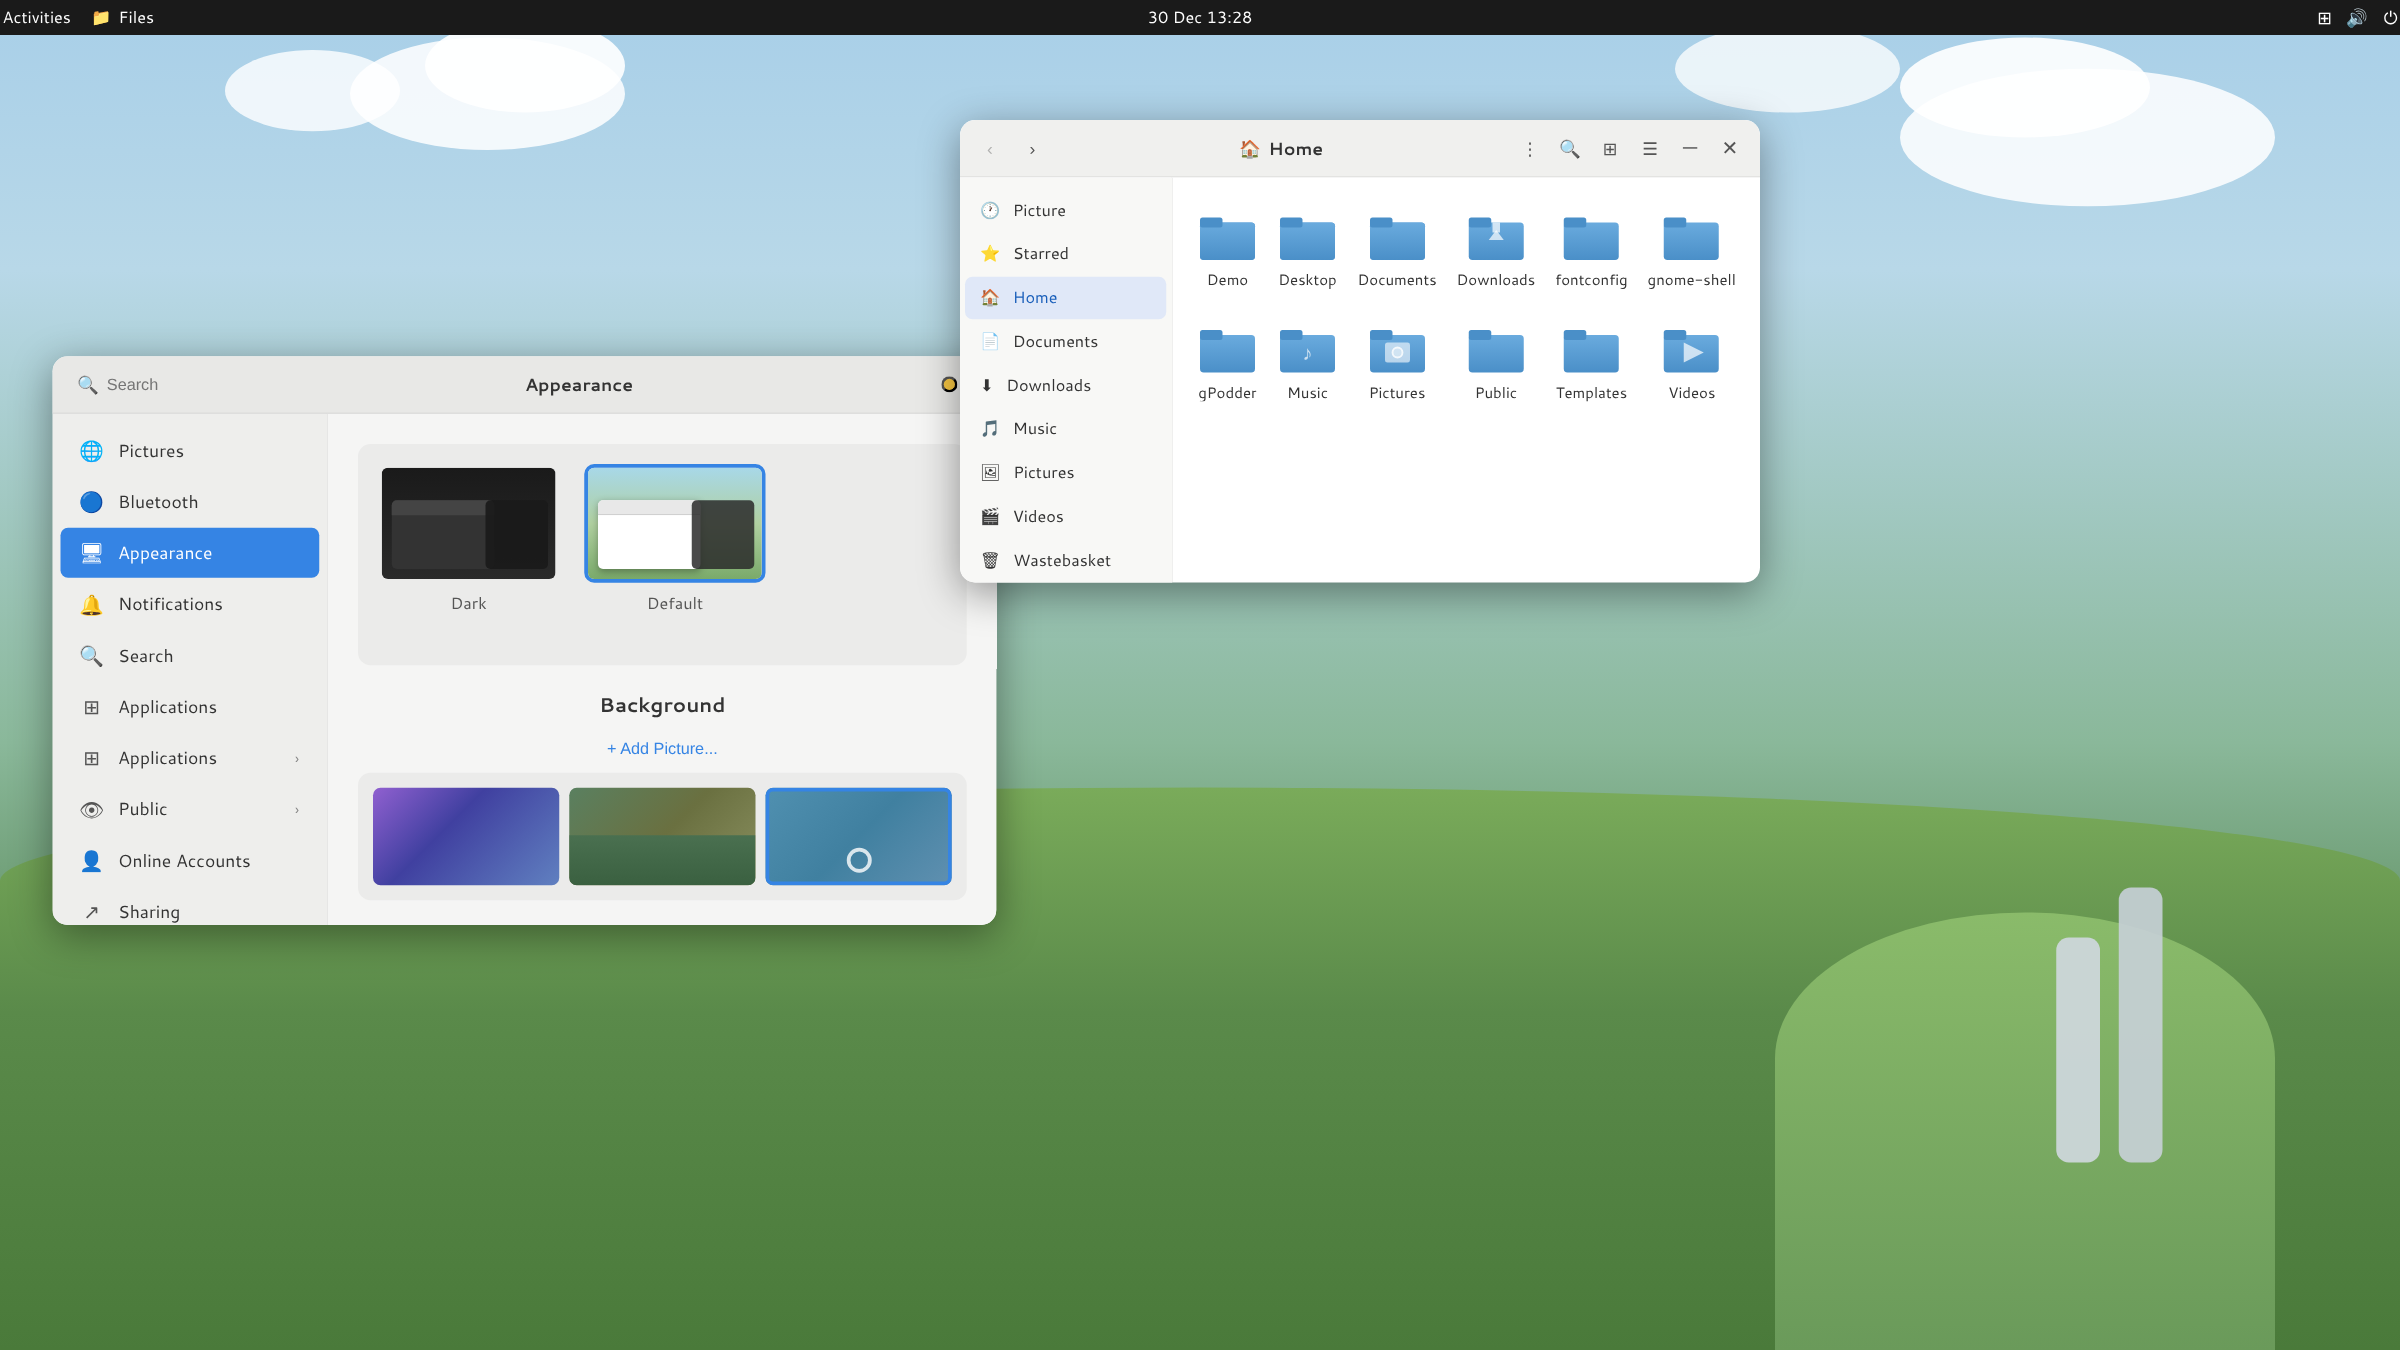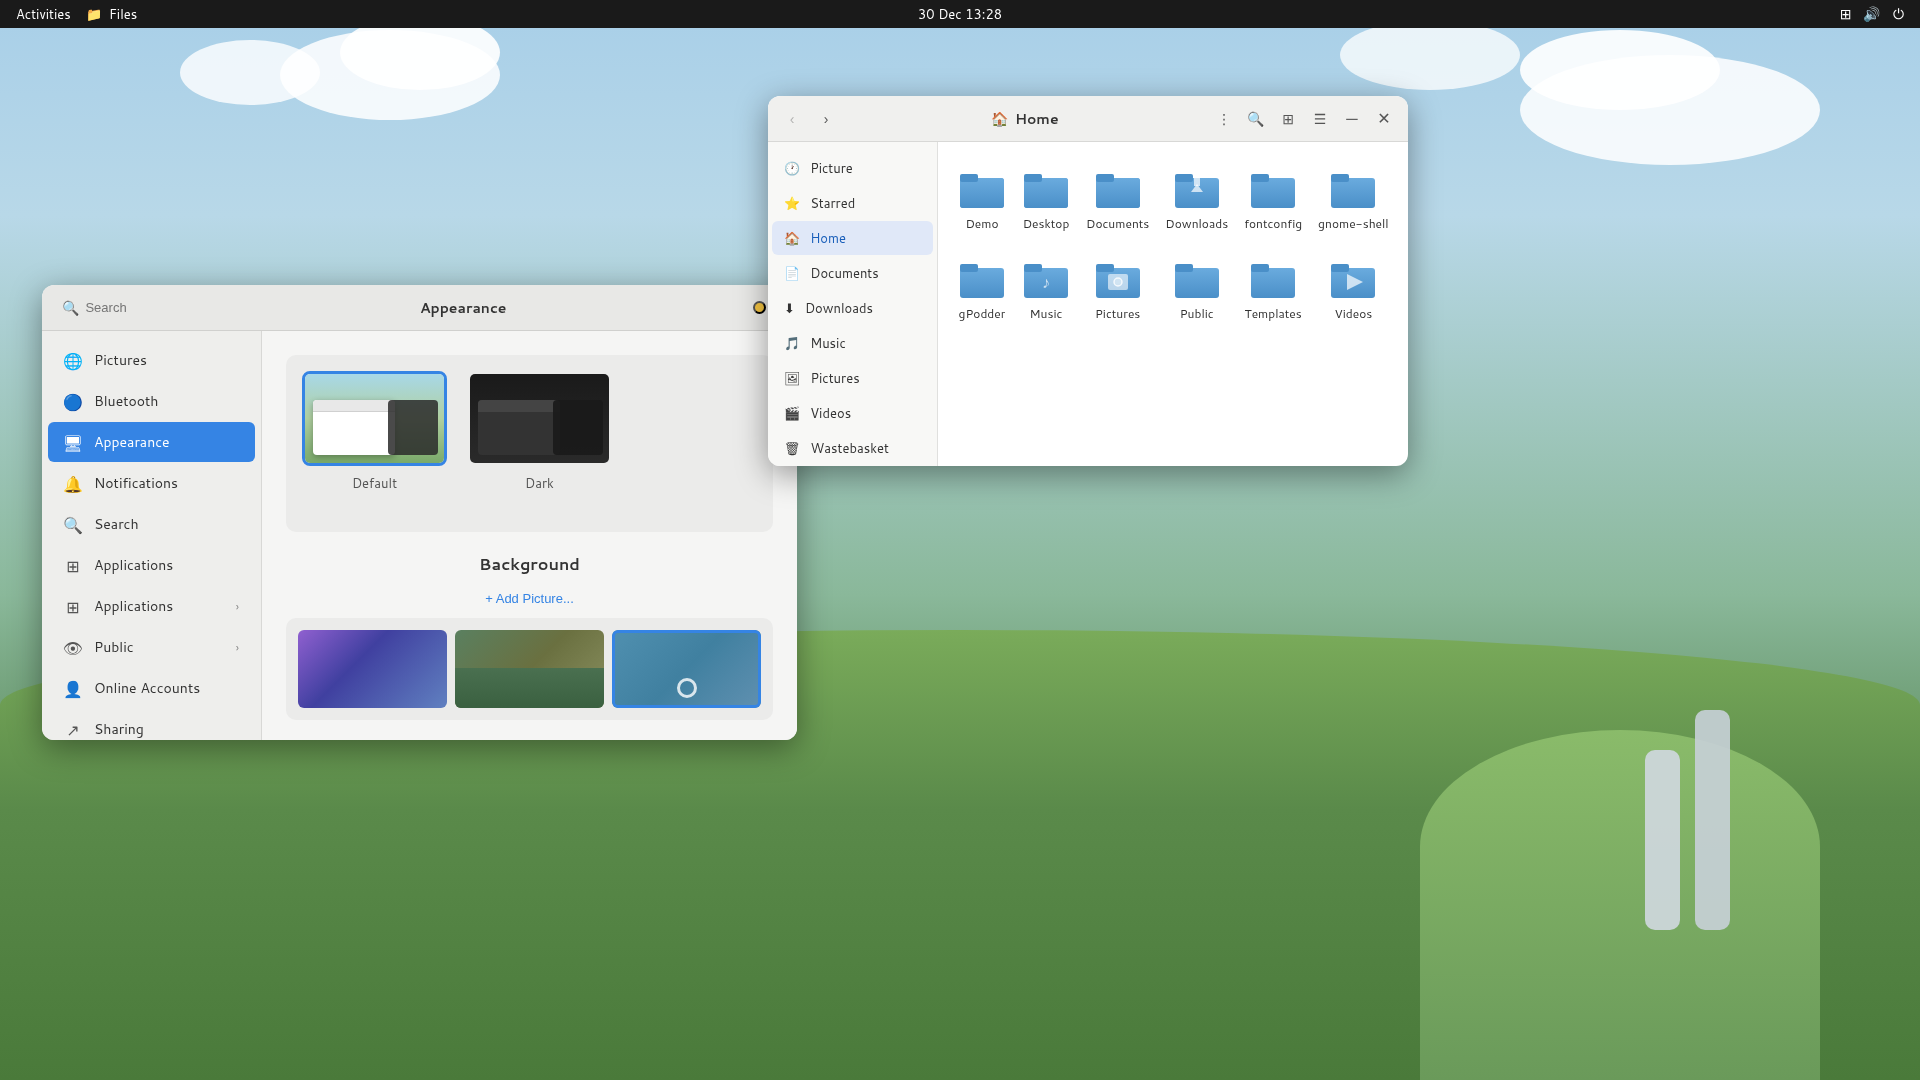--- a/index.html
+++ b/index.html
@@ -26,21 +26,21 @@
 
     
     .topbar {
       position: absolute;
       top: 0; left: 0; right: 0;
       height: 28px;
       background: #1a1a1a;
       display: flex;
       align-items: center;
       justify-content: space-between;
-      padding: 0 16px;
+      padding: 0 2px;
       z-index: 1000;
       color: white;
       font-size: 13px;
     }
     .topbar-left { display: flex; align-items: center; gap: 16px; }
     .topbar-center { position: absolute; left: 50%; transform: translateX(-50%); }
     .topbar-right { display: flex; align-items: center; gap: 12px; }
     .topbar-activities { font-size: 13px; color: white; }
     .topbar-app { display: flex; align-items: center; gap: 6px; color: white; font-size: 13px; }
 
@@ -468,47 +468,47 @@
         <span>Sharing</span>
       </div>
 
     </div>
 
     <div class="settings-content">
 
 
       <div style="background:#ebebea;border-radius:10px;padding:16px;margin-bottom:20px;">
         <div class="style-options">
-
-          <div class="style-option">
-            <div class="style-preview selected">
-
-              <div style="width:100%;height:100%;background:linear-gradient(180deg,#a8d8e8 0%,#b0d0a0 50%,#7aaa6a 100%);position:relative;">
-
-                <div style="position:absolute;bottom:8px;left:8px;width:82px;height:55px;background:white;border-radius:4px;box-shadow:0 2px 6px rgba(0,0,0,0.3);">
-                  <div style="height:12px;background:#e8e8e8;border-radius:4px 4px 0 0;border-bottom:1px solid #d0d0d0;"></div>
-                </div>
-
-                <div style="position:absolute;bottom:8px;right:6px;width:50px;height:55px;background:#2a2a2a;border-radius:4px;opacity:0.85;"></div>
-              </div>
-            </div>
-            <span class="style-label">Default</span>
-          </div>
 
           <div class="style-option">
             <div class="style-preview">
               <div style="width:100%;height:100%;background:linear-gradient(180deg,#1a1a1a 0%,#2a2a2a 100%);position:relative;">
                 <div style="position:absolute;bottom:8px;left:8px;width:82px;height:55px;background:#333;border-radius:4px;">
                   <div style="height:12px;background:#444;border-radius:4px 4px 0 0;"></div>
                 </div>
                 <div style="position:absolute;bottom:8px;right:6px;width:50px;height:55px;background:#1a1a1a;border-radius:4px;opacity:0.9;"></div>
               </div>
             </div>
             <span class="style-label">Dark</span>
           </div>
+
+          <div class="style-option">
+            <div class="style-preview selected">
+
+              <div style="width:100%;height:100%;background:linear-gradient(180deg,#a8d8e8 0%,#b0d0a0 50%,#7aaa6a 100%);position:relative;">
+
+                <div style="position:absolute;bottom:8px;left:8px;width:82px;height:55px;background:white;border-radius:4px;box-shadow:0 2px 6px rgba(0,0,0,0.3);">
+                  <div style="height:12px;background:#e8e8e8;border-radius:4px 4px 0 0;border-bottom:1px solid #d0d0d0;"></div>
+                </div>
+
+                <div style="position:absolute;bottom:8px;right:6px;width:50px;height:55px;background:#2a2a2a;border-radius:4px;opacity:0.85;"></div>
+              </div>
+            </div>
+            <span class="style-label">Default</span>
+          </div>
         </div>
       </div>
 
       <div class="bg-section-header">
         <span class="section-title">Background</span>
         <button class="add-picture-btn">+ Add Picture...</button>
       </div>
 
       <div style="background:#ebebea;border-radius:10px;padding:12px;">
         <div class="bg-grid">

